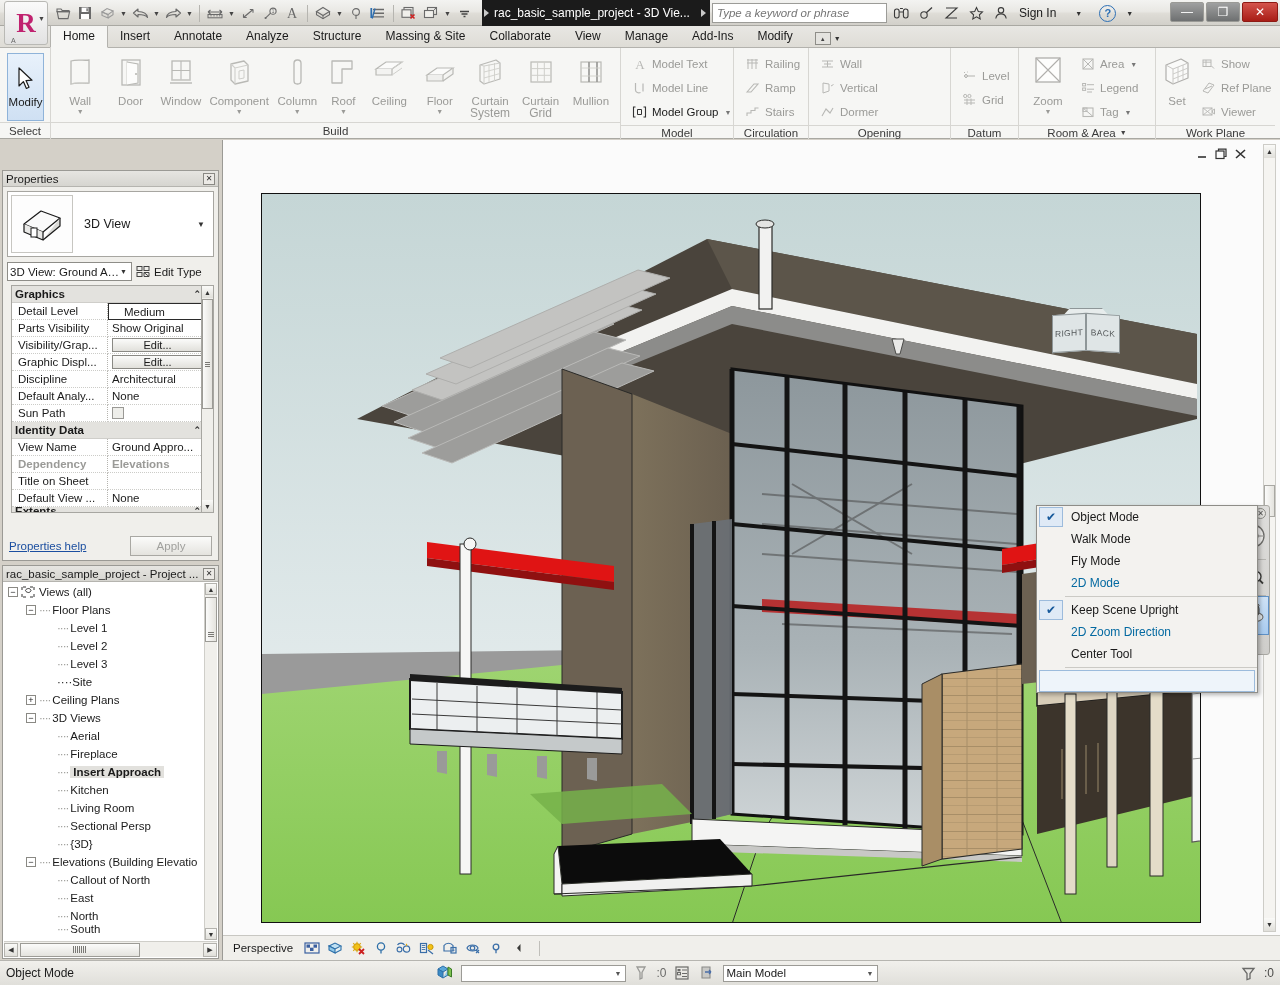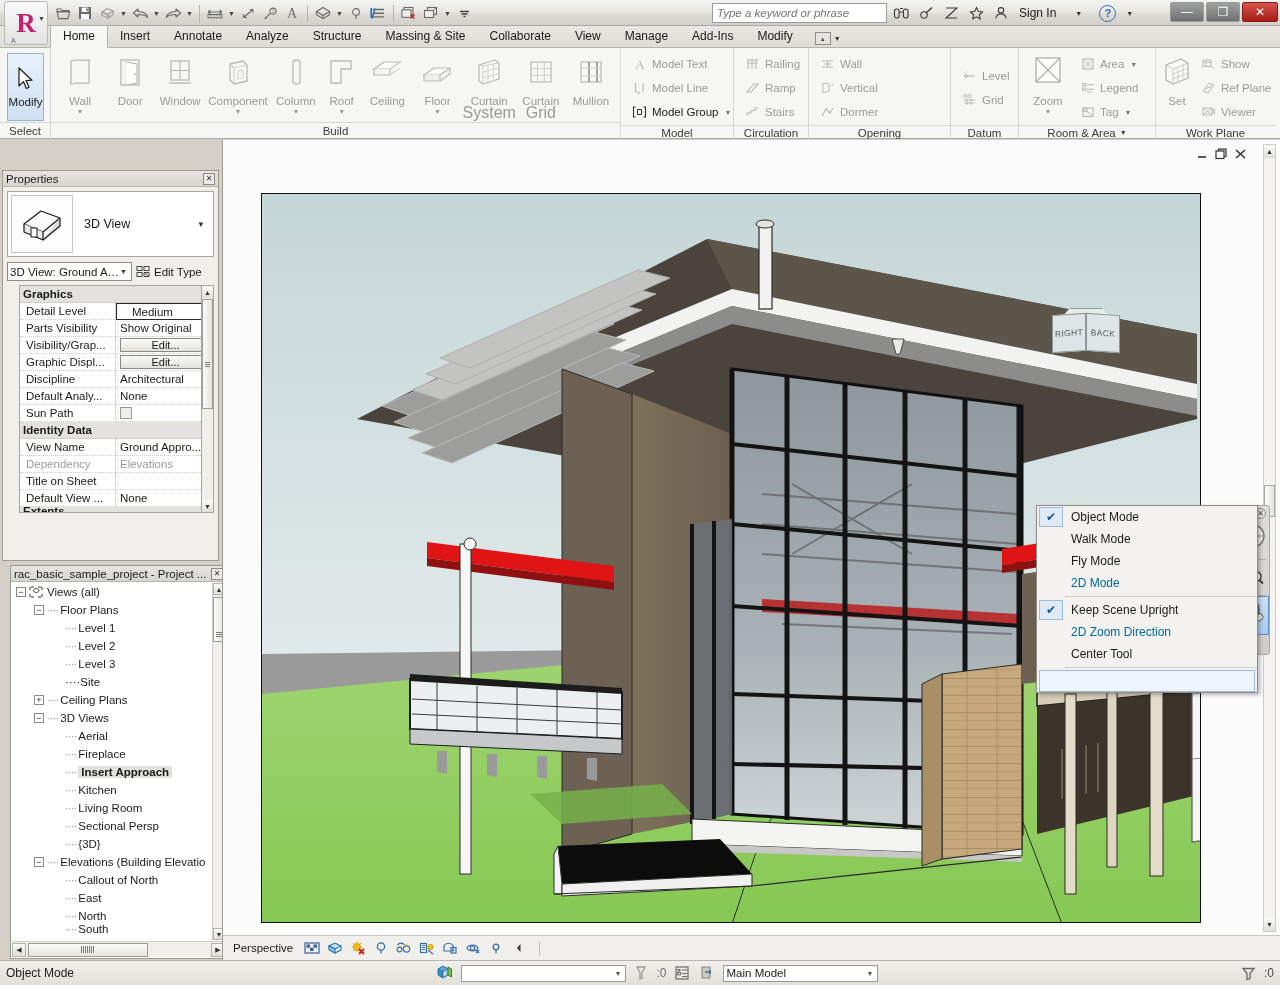--- a/index.html
+++ b/index.html
@@ -95,21 +95,21 @@
   .panel .title {
     height:17px; border-top:1px solid #d7d6d2;
     display:flex; align-items:center; justify-content:center;
     font-size:11.5px; color:#3a3a3a; gap:4px;
   }
   .panel + .panel { border-left:1px solid #d7d6d2; }
 
   .bigbtn { width:58px; display:flex; flex-direction:column; align-items:center; padding-top:3px; }
   .bigbtn .ic { height:40px; display:flex; align-items:center; justify-content:center; }
   .bigbtn .lb { font-size:11.5px; color:#9a9a97; text-align:center; line-height:12px; margin-top:1px;}
-  .bigbtn .lb2 { font-size:16px; color:#9a9a97; text-align:right; line-height:12px; }
+  .bigbtn .lb2 { font-size:12px; color:#9a9a97; text-align:right; line-height:12px; }
   .bigbtn .dd { font-size:7px; color:#9a9a97; line-height:7px; margin-top:1px;}
 
   .modifybtn { width:48px; margin:2px 2px 0 3px; height:68px; border:1px solid #8fb3d9;
      background:linear-gradient(to bottom,#e8f1fb,#cfe0f3);
      display:flex;flex-direction:column;align-items:center;justify-content:center;}
   .modifybtn .lb { font-size:11.5px; color:#1a1a1a; margin-top:4px;}
 
   .smallcol { display:flex; flex-direction:column; justify-content:center; height:74px; padding:0 3px;}
   .smallrow { display:flex; align-items:center; height:24px; gap:4px; padding:0 3px;}
   .smallrow .ic { width:17px;height:17px; display:flex;align-items:center;justify-content:center;}
@@ -139,31 +139,31 @@
      display:flex;align-items:center;justify-content:center;}
   .typebox .nm { font-size:12.5px; color:#1a1a1a; margin-left:8px;}
   .typebox .car { margin-left:auto; margin-right:8px; font-size:8px; color:#333;}
 
   .selrow { display:flex; align-items:center; padding:0 4px; gap:4px; height:21px; }
   .selcombo { width:125px; height:19px; background:#fff; border:1px solid #8e8d88;
      display:flex;align-items:center; padding:0 2px; font-size:11.5px; }
   .selcombo .car { margin-left:auto; font-size:7px; color:#333; padding-right:2px;}
   .edittype { display:flex; align-items:center; gap:3px; font-size:11.5px; color:#1a1a1a; }
 
-  .proptbl { position:absolute; left:16px; top:114px; width:195px; height:228px;
+  .proptbl { position:absolute; left:8px; top:114px; width:195px; height:228px;
      border:1px solid #a7a6a1; background:#fff; overflow:hidden;text-align:right;}
   .ptrow { display:flex; height:17px; align-items:stretch; }
   .pgrp { background:#e3e2de; font-weight:bold; font-size:11.5px; color:#1a1a1a;
      display:flex; align-items:center; padding-left:3px; width:100%; border-bottom:1px solid #cfceca;}
   .pgrp .chev { margin-left:auto; margin-right:4px; font-size:9px; color:#333; }
   .pk { width:96px; font-size:11.5px; color:#1a1a1a; padding-left:6px; display:flex;align-items:center;
      border-right:1px dotted #b5b4af; border-bottom:1px dotted #ccccc8; }
   .pv { flex:1; font-size:11.5px; color:#1a1a1a; padding-left:4px; display:flex;align-items:center;
      border-bottom:1px dotted #ccccc8;}
-  .pk.gray,.pv.gray { color:#9a9a97; }
+  .pk.gray,.pv.gray { color:#9a9a97;font-weight:bold; }
   .pv.boxed { border:1px solid #2b2b2b; padding-left:15px; }
   .pv .editbtn { width:100%; height:14px; margin-right:2px;
      background:linear-gradient(to bottom,#fbfbfa,#e1e0db); border:1px solid #8a8984;
      display:flex;align-items:center;justify-content:center; font-size:11px;}
   .pv .ckbox { width:12px;height:12px;border:1px solid #9a9995; background:#eeeeea;}
 
   .propsb { position:absolute; right:4px; top:114px; width:13px; height:228px;
      background:#f0efeb; border:1px solid #a7a6a1;}
   .propsb .ar { height:12px; display:flex;align-items:center;justify-content:center;font-size:7px;color:#333;
      background:linear-gradient(to bottom,#fafaf8,#e0dfda);}
@@ -174,21 +174,21 @@
 
   .propfoot { position:absolute; left:0; right:0; bottom:2px; height:24px;
      display:flex; align-items:center; padding:0 6px; }
   .propfoot a { font-size:11.5px; color:#1c4fa0; text-decoration:underline; }
   .applybtn { margin-left:auto; width:82px;height:20px;
      background:linear-gradient(to bottom,#fbfbfa,#e4e3de); border:1px solid #a9a8a3;
      display:flex;align-items:center;justify-content:center; font-size:11.5px; color:#a0a09d;}
 
   
   .browser {
-    position:absolute; left:10px; top:565px; width:217px; height:394px;
+    position:absolute; left:2px; top:565px; width:217px; height:394px;
     background:#fff; border:1px solid #9b9a95;
   }
   .tree { position:absolute; left:1px; top:17px; right:15px; bottom:18px; overflow:hidden;
      font-size:11.5px; }
   .tn { height:18px; display:flex; align-items:center; white-space:nowrap; }
   .tn .exp { width:10px;height:10px;border:1px solid #8a8984;background:#fff;
      display:flex;align-items:center;justify-content:center;font-size:9px;line-height:8px;color:#222;
      margin-right:3px; flex:0 0 auto;}
   .tn .dash { color:#9b9b97; margin-right:2px; letter-spacing:-1px; }
   .tn .lbl { color:#1a1a1a; }
@@ -400,20 +400,25 @@
           </svg>
       </div>
       <div class="qcaret">▼</div>
       <div class="qbtn">
         <svg class="svgi" width="13" height="13" viewBox="0 0 13 13">
             <path d="M2 4.5h9M3.5 7h6M5.5 9.5h2" stroke="#444" stroke-width="1.5"></path>
           </svg>
       </div>
     </div>
 
+    <div class="doctab">
+      <span class="tri"></span>
+      <span>rac_basic_sample_project - 3D Vie...</span>
+      <span class="tri2"></span>
+    </div>
 
     <div class="searchwrap">
       <input value="" placeholder="Type a keyword or phrase" style="">
     </div>
 
     <div class="titleicons">
       <div class="ticon">
         <svg class="svgi" width="17" height="14" viewBox="0 0 17 14">
             <rect x="1.5" y="3" width="4.6" height="9" rx="2.2" fill="none" stroke="#3a3a3a" stroke-width="1.1"></rect>
             <rect x="10.4" y="3" width="4.6" height="9" rx="2.2" fill="none" stroke="#3a3a3a" stroke-width="1.1"></rect>
@@ -946,20 +951,24 @@
     </div>
 
     <div class="propsb">
       <div class="ar">▲</div>
       <div class="thumbv">
           <div class="grip"></div>
         </div>
       <div class="ar" style="position:absolute;left:0;right:0;bottom:0">▼</div>
     </div>
 
+    <div class="propfoot">
+      <a href="#">Properties help</a>
+      <div class="applybtn">Apply</div>
+    </div>
   </div>
 
   <div class="browser">
     <div class="palhdr">
       <span>rac_basic_sample_project - Project ...</span>
       <span class="x">✕</span>
     </div>
 
     <div class="tree">
       <div class="tn" style="padding-left:4px">

